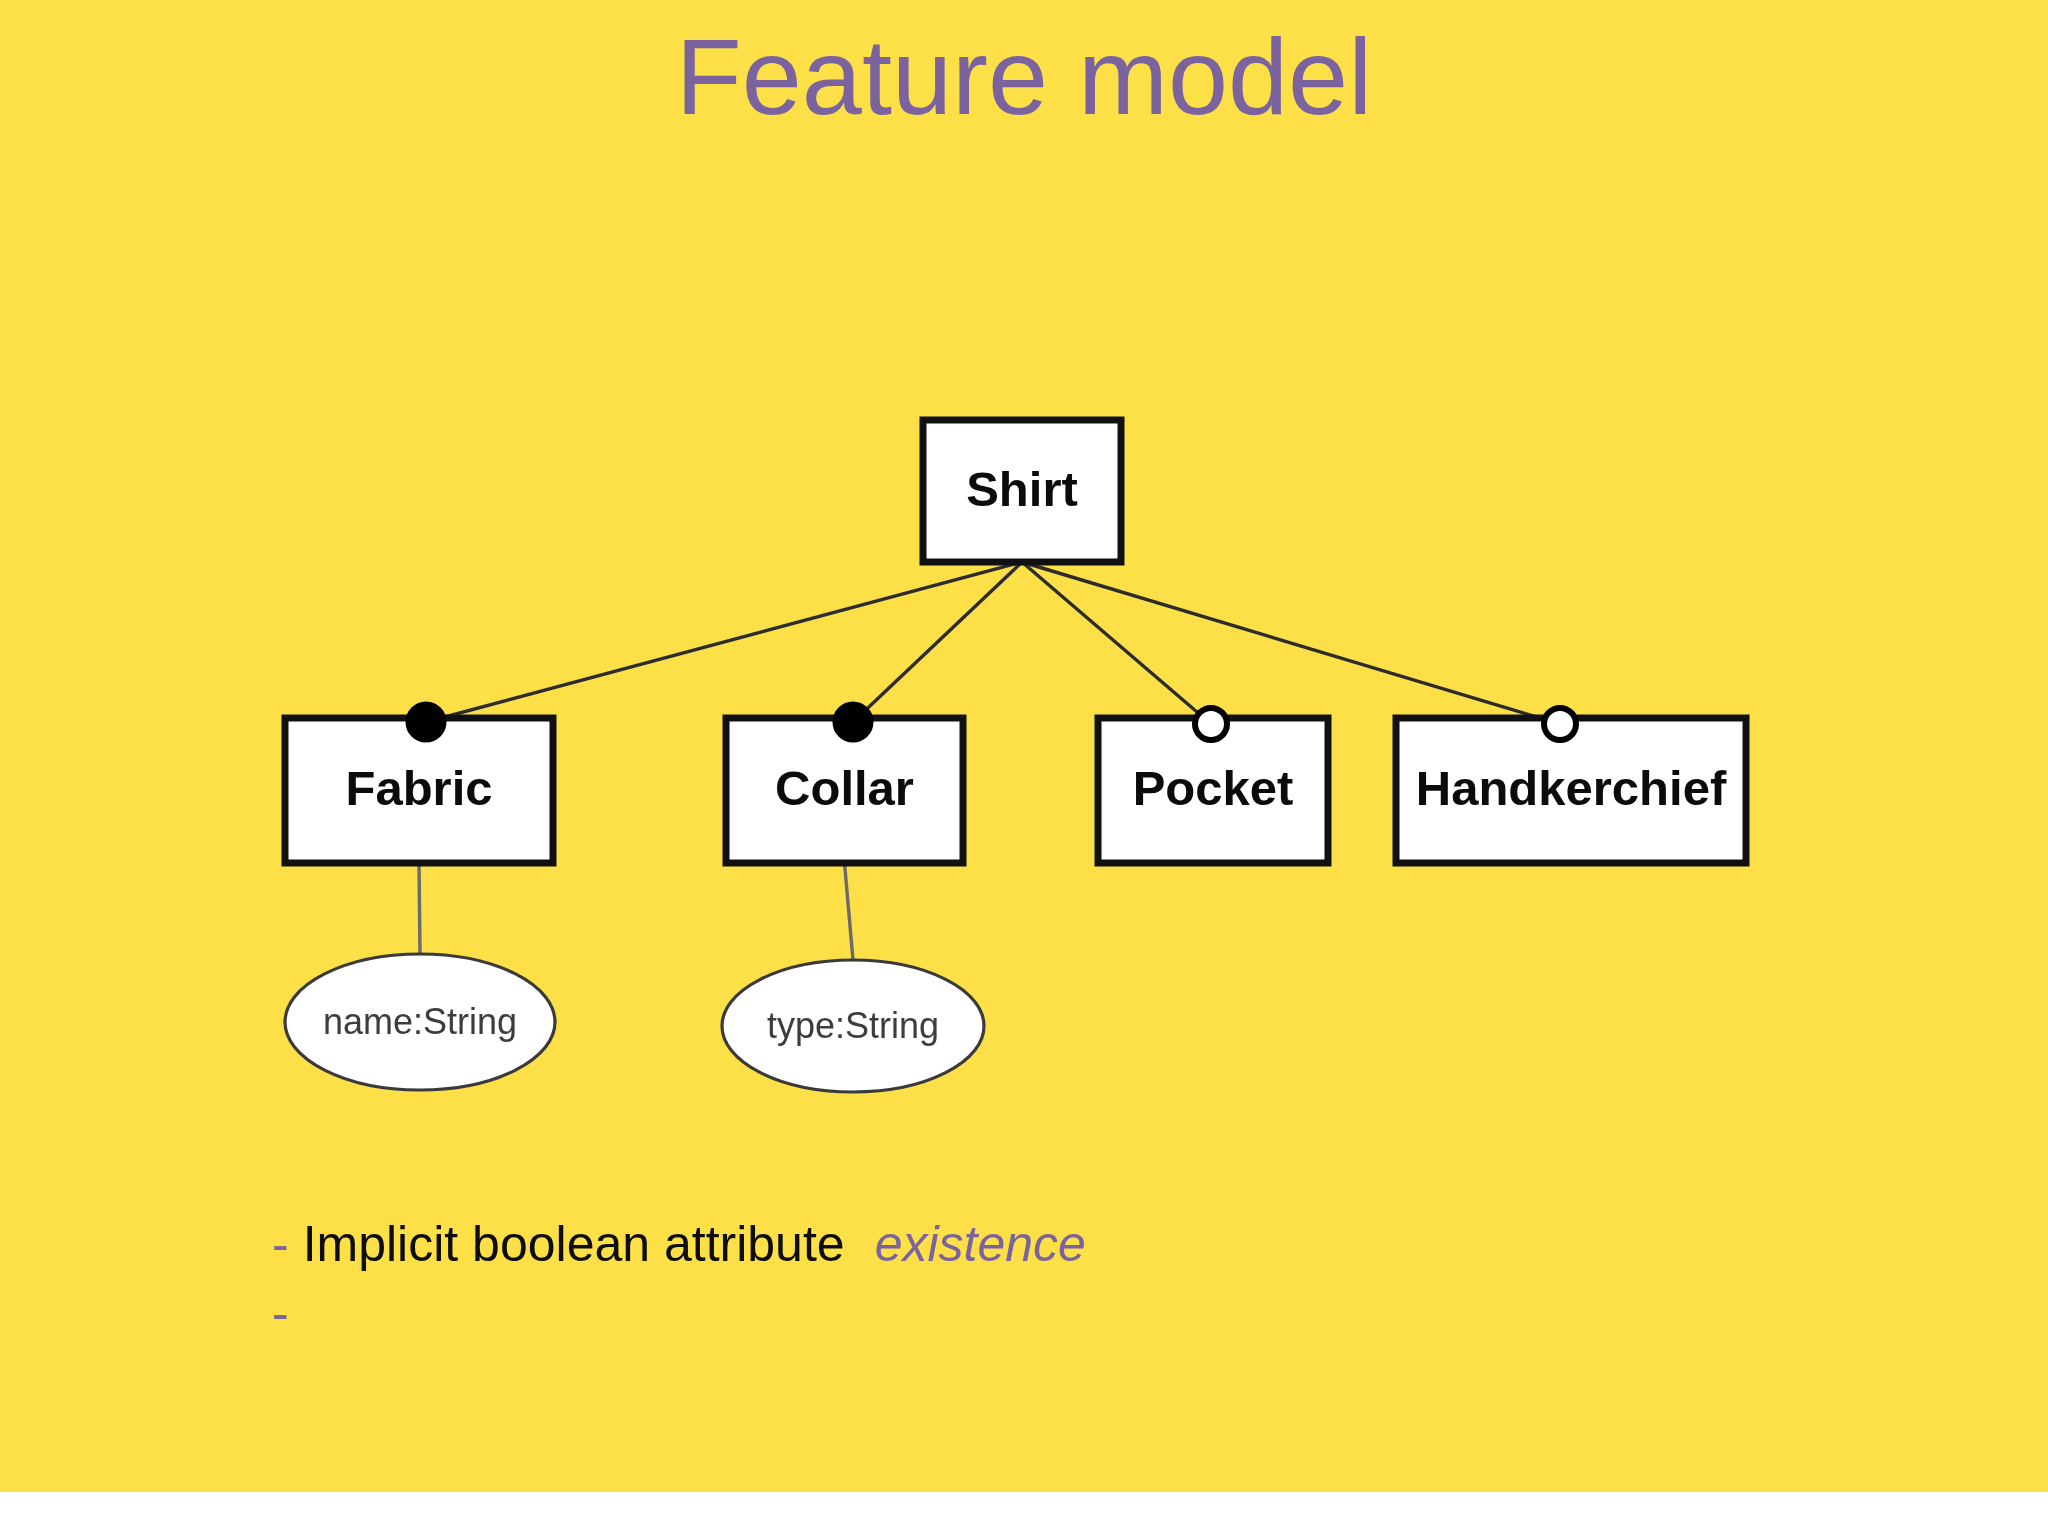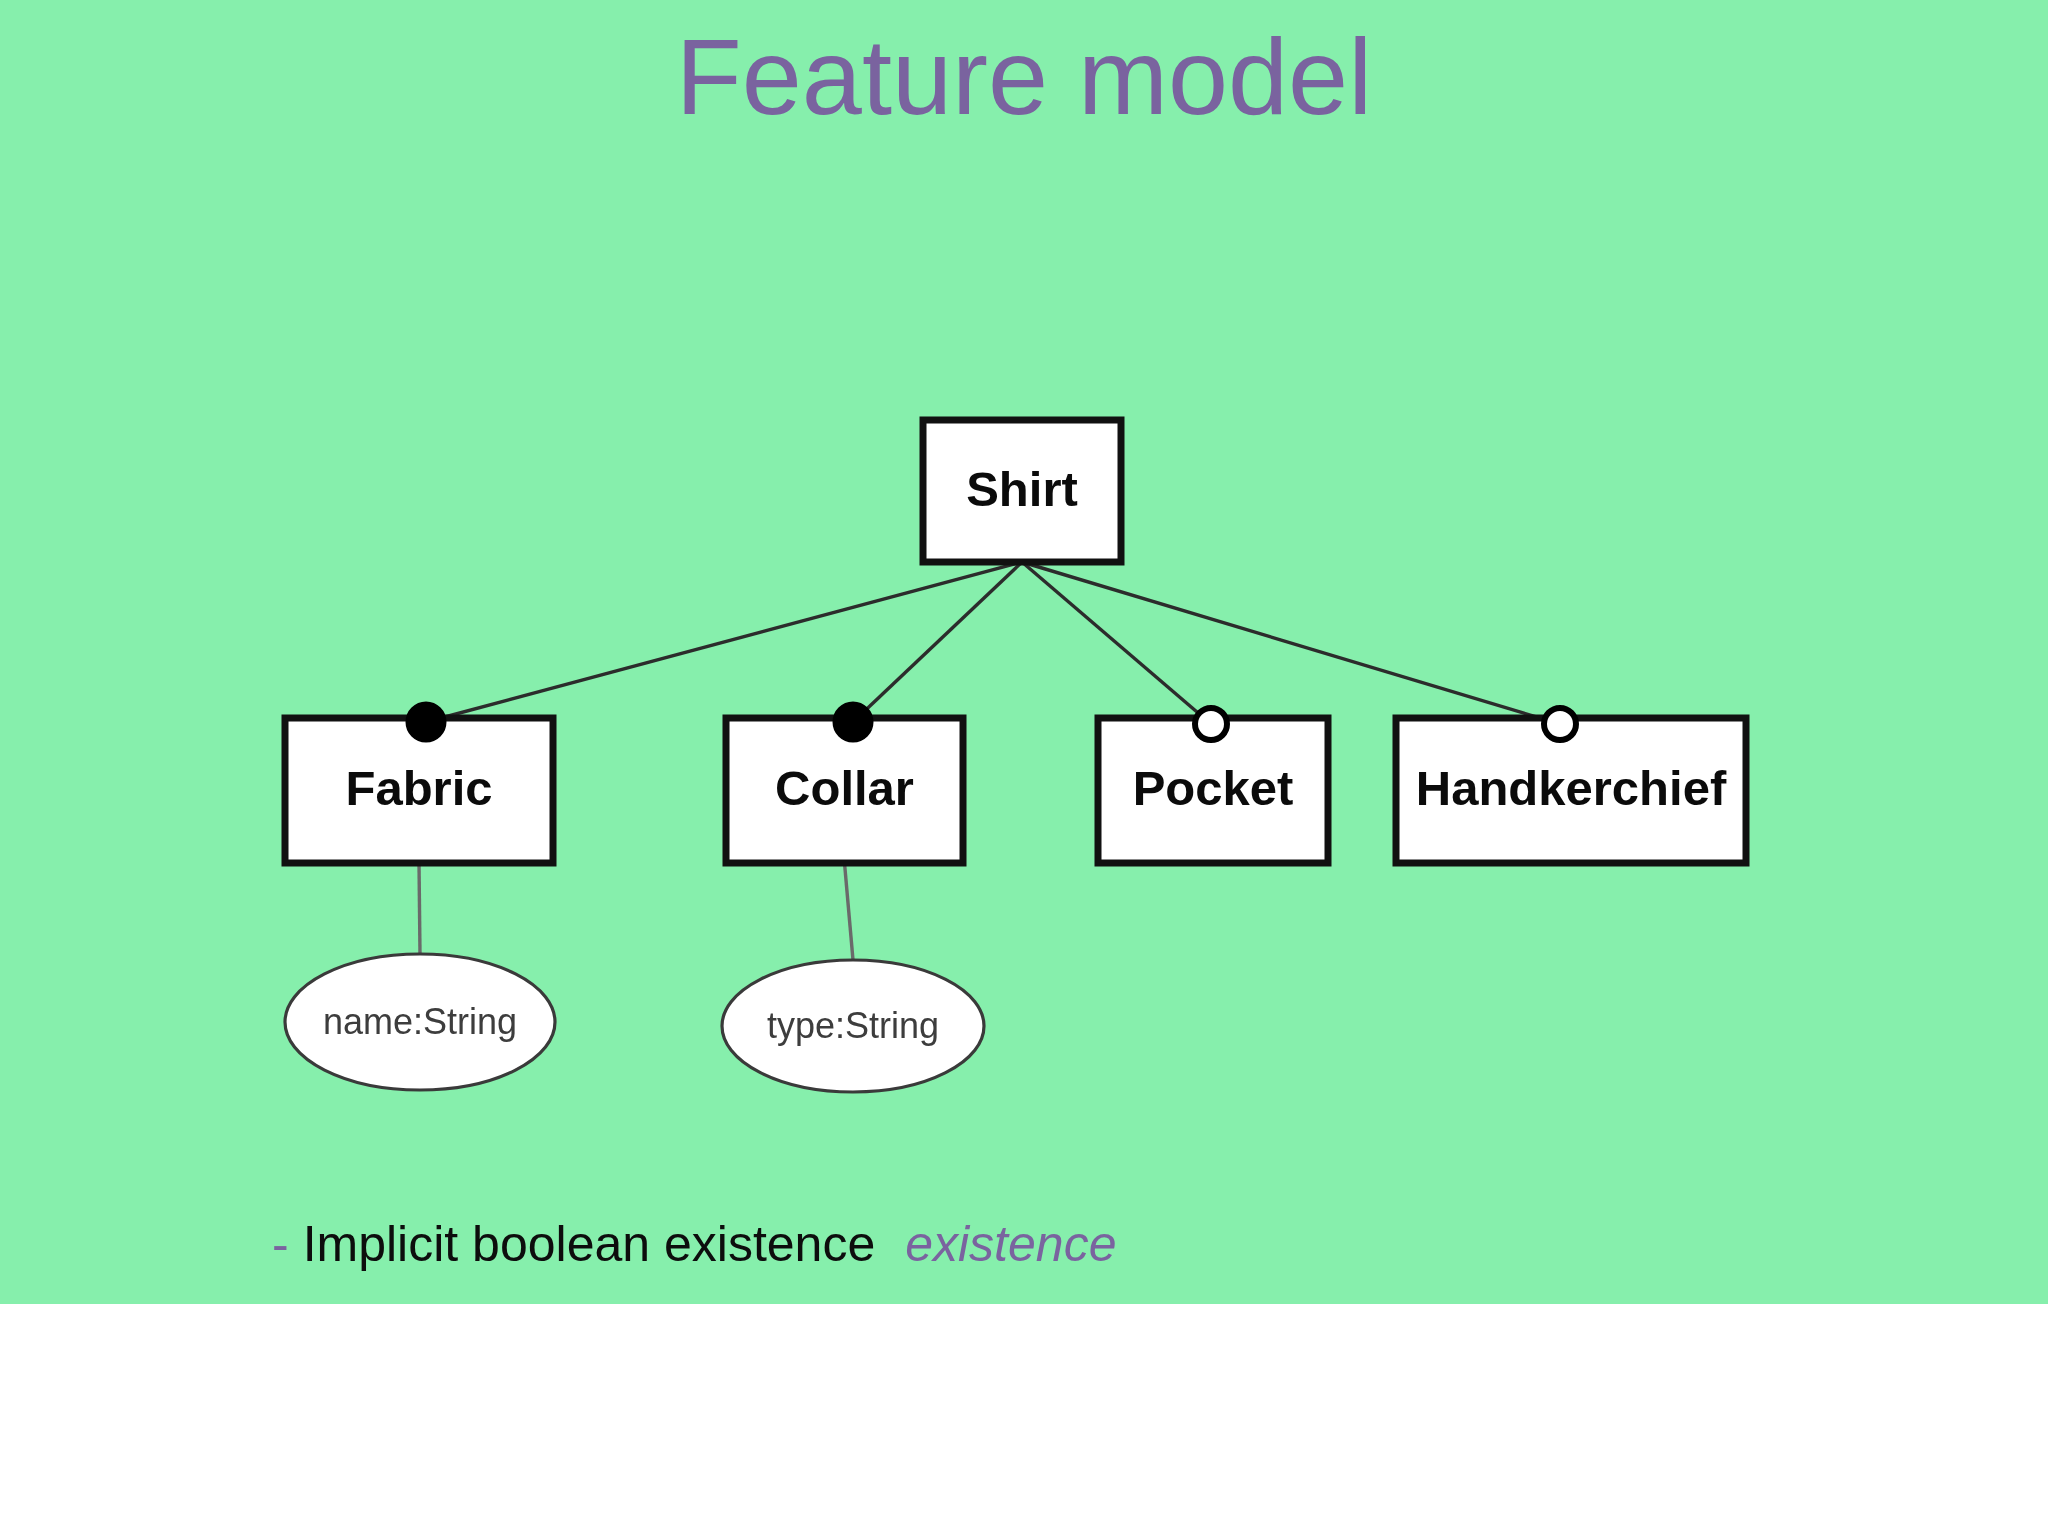--- a/index.html
+++ b/index.html
@@ -7,22 +7,22 @@
     margin: 0;
     padding: 0;
     background: #ffffff;
   }
   body {
     font-family: "Liberation Sans", sans-serif;
   }
   #slide {
     position: relative;
     width: 2048px;
-    height: 1304px;
-    background: #86efac;
+    height: 1492px;
+    background: #fde047;
     overflow: hidden;
   }
 
   
   .slide-title {
     position: absolute;
     left: 0;
     top: 18px;
     width: 2048px;
     text-align: center;
@@ -180,21 +180,21 @@
             <ellipse cx="845" cy="1026" rx="131" ry="66" class="fm-ellipse"></ellipse>
             <text x="845" y="1028" class="fm-attr-label">type:String</text>
           </g>
         </g>
     </svg>
   </div>
 
   <div class="notes">
     <div class="note-line">
       <span class="note-bullet">-</span>
-      <span>Implicit boolean existence</span>
+      <span>Implicit boolean attribute</span>
       <span class="note-em">existence</span>
     </div>
     <div class="note-line">
       <span class="note-bullet">-</span>
     </div>
   </div>
 
 </div>
 
 </body></html>

